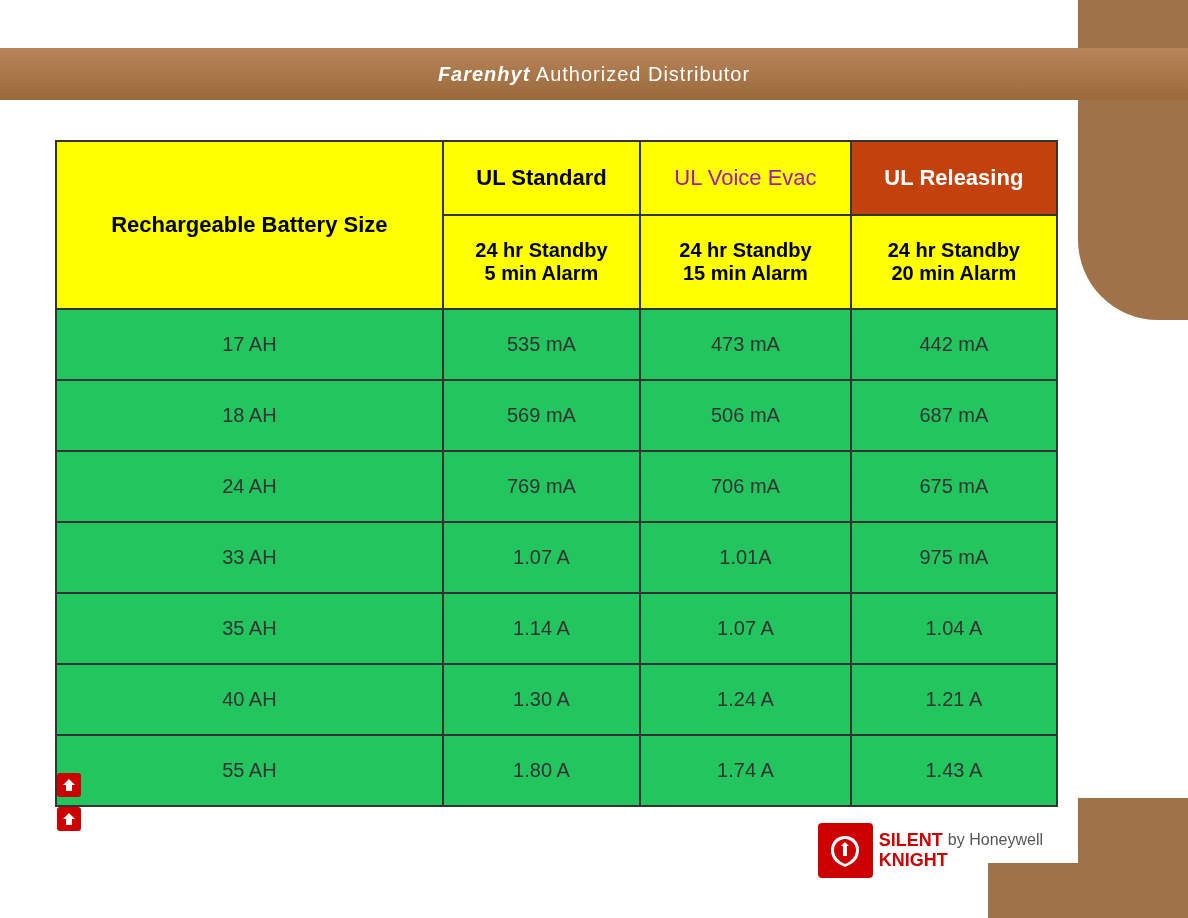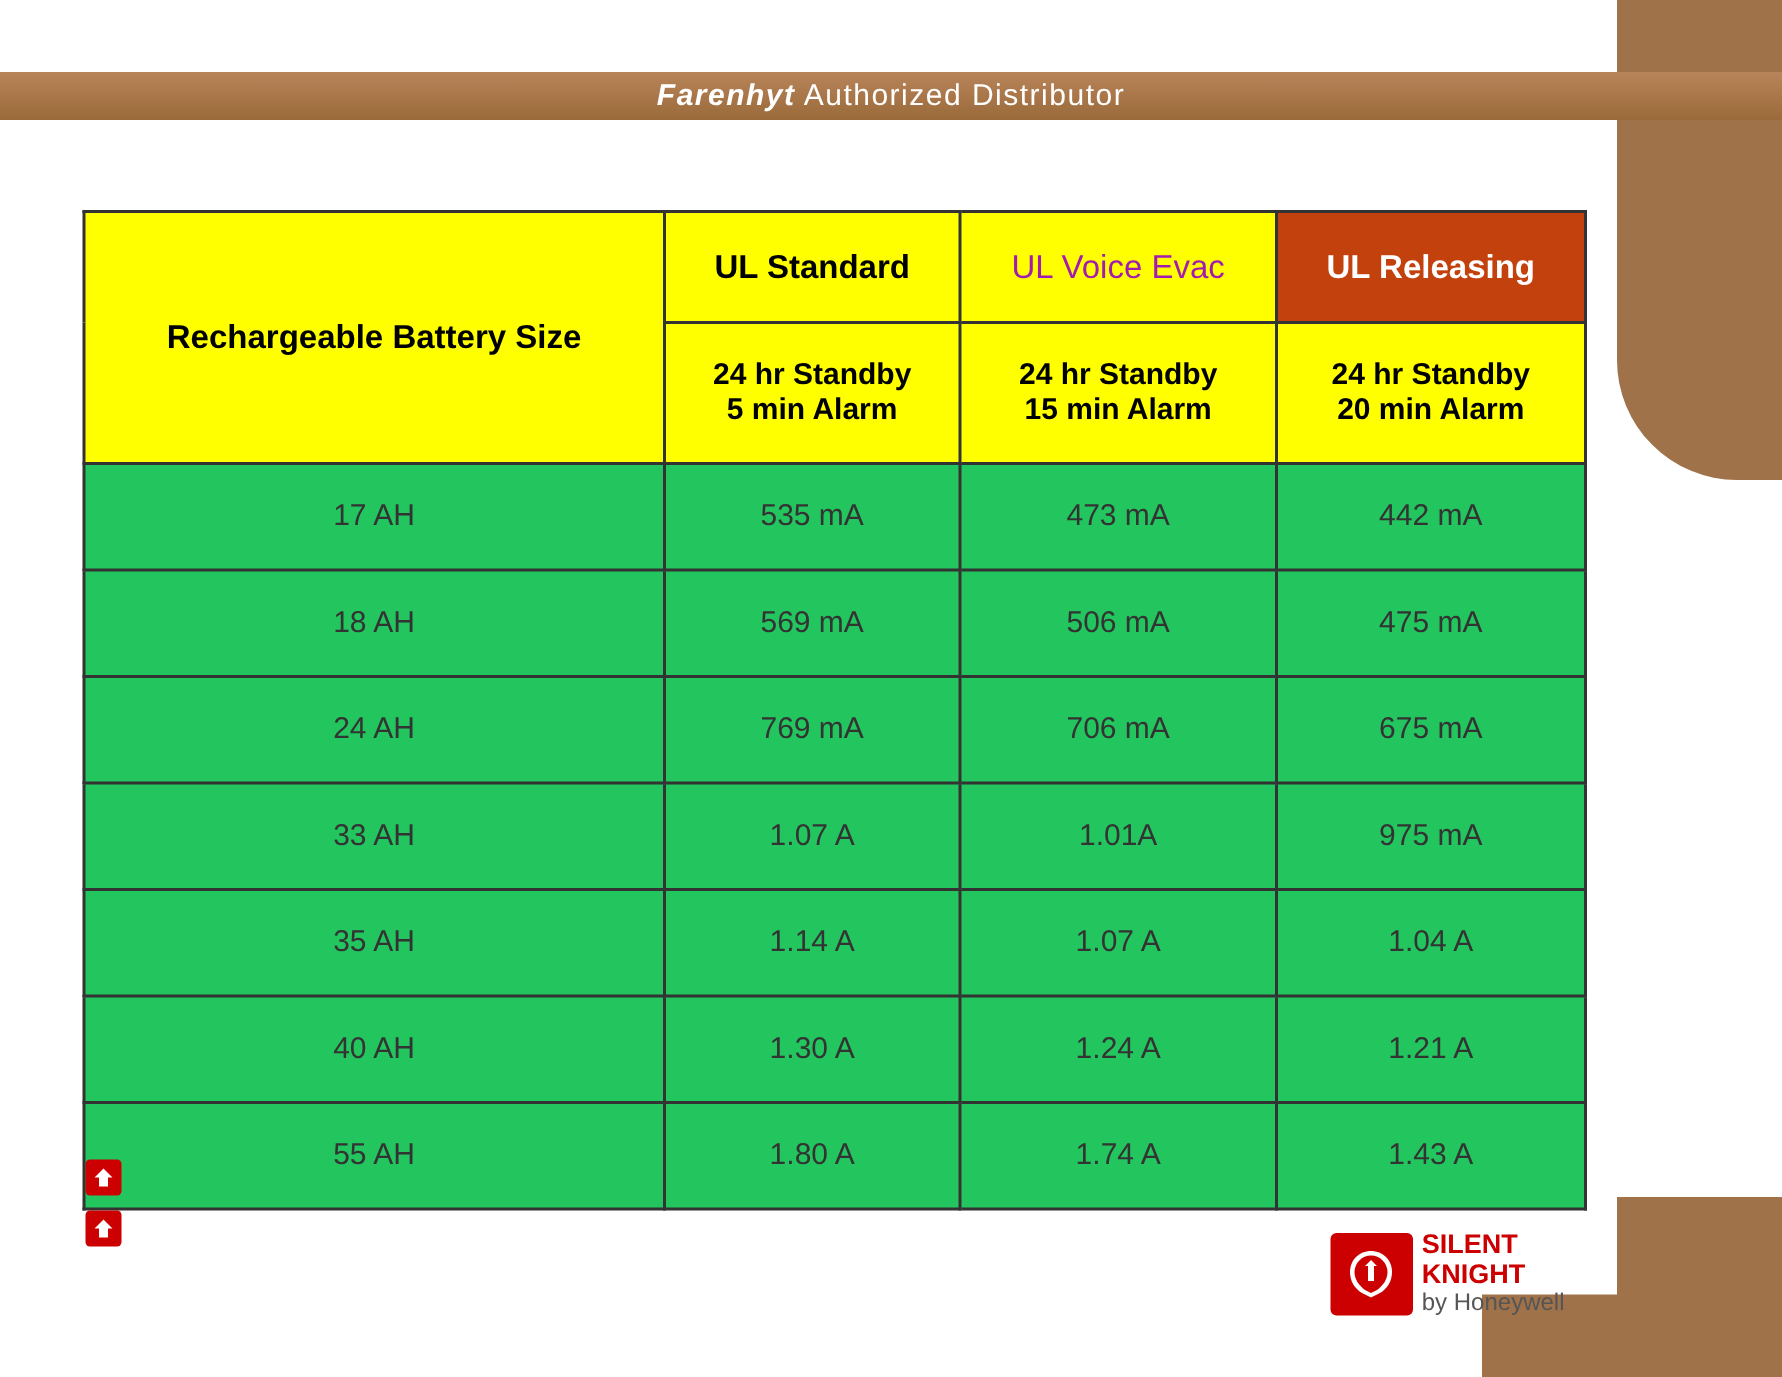--- a/index.html
+++ b/index.html
@@ -32,21 +32,21 @@
       height: 120px;
       background: #a0724a;
     }
 
     
     .header-bar {
       position: absolute;
       top: 48px;
       left: 0;
       right: 0;
-      height: 32px;
+      height: 52px;
       background: linear-gradient(to bottom, #b8845a, #9a6a3a);
       display: flex;
       align-items: center;
       justify-content: center;
     }
 
     .header-title {
       color: #ffffff;
       font-size: 20px;
       letter-spacing: 1px;
@@ -178,21 +178,21 @@
       height: 55px;
       background: #cc0000;
       border-radius: 4px;
       display: flex;
       align-items: center;
       justify-content: center;
     }
 
     .sk-logo-text {
       display: flex;
-      flex-direction: column;
+      flex-direction: row;
       align-items: flex-start;
     }
 
     .sk-name {
       font-size: 18px;
       font-weight: bold;
       color: #cc0000;
       line-height: 1.1;
     }
 
@@ -248,21 +248,21 @@
     <tr>
           <td>17 AH</td>
           <td>535 mA</td>
           <td>473 mA</td>
           <td>442 mA</td>
         </tr>
         <tr>
           <td>18 AH</td>
           <td>569 mA</td>
           <td>506 mA</td>
-          <td>475 mA</td>
+          <td>687 mA</td>
         </tr>
         <tr>
           <td>24 AH</td>
           <td>769 mA</td>
           <td>706 mA</td>
           <td>675 mA</td>
         </tr>
         <tr>
           <td>33 AH</td>
           <td>1.07 A</td>

